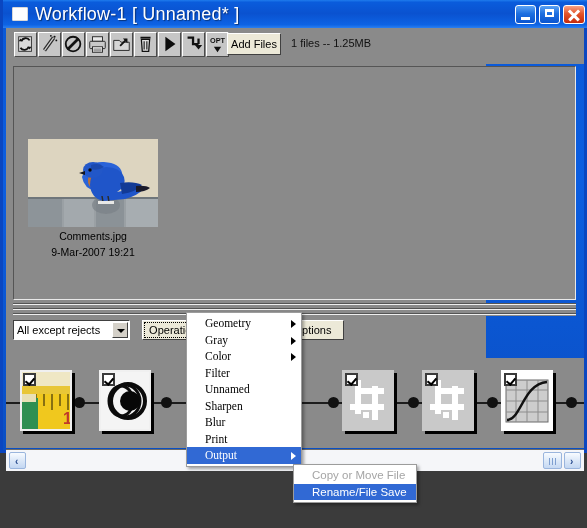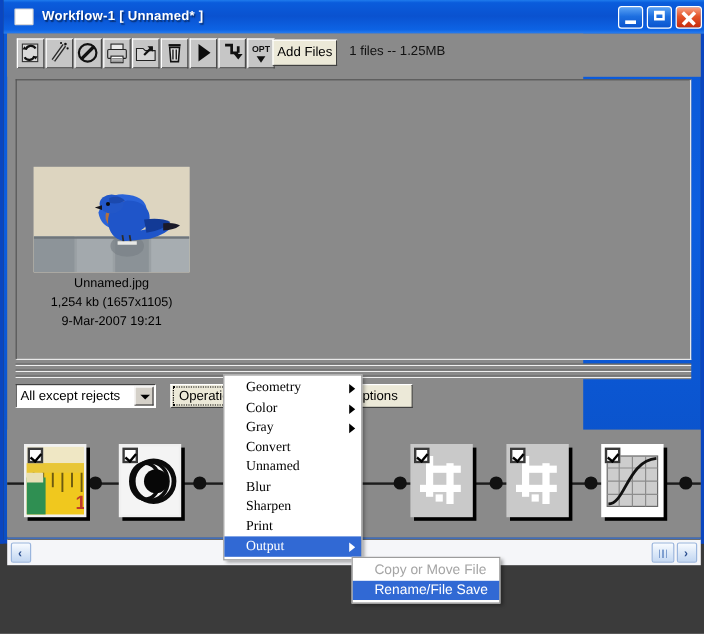--- a/index.html
+++ b/index.html
@@ -22,21 +22,21 @@
   #titlebar{
     position:absolute;left:0;top:0;width:587px;height:28px;
     background:linear-gradient(180deg,#1f7ced 0%,#0a5cdc 8%,#0a52d0 48%,#0d63e4 88%,#2a7ff0 100%);
     display:flex;align-items:center;
   }
   #title-icon{
     width:14px;height:12px;margin-left:9px;margin-right:7px;
     background:#ffffff;border:1px solid #d8d8d8;border-radius:1px;flex:0 0 auto;
   }
   #title-text{
-    color:#ffffff;font-weight:bold;font-size:11px;
+    color:#ffffff;font-weight:normal;font-size:18px;
     text-shadow:1px 1px 1px rgba(0,0,0,.45);
     white-space:nowrap;letter-spacing:.2px;
   }
   .winbtn{
     width:21px;height:19px;margin-top:1px;border:1px solid #ffffff;border-radius:3px;
     box-sizing:border-box;position:relative;flex:0 0 auto;
     background:linear-gradient(180deg,#5ba3f5 0%,#1d6fe0 45%,#0a54cf 100%);
   }
   #btn-min{margin-left:auto;}
   #btn-max{margin-left:3px;}
@@ -340,22 +340,21 @@
             <path d="M92 44 q14 -2 22 2 q-6 7 -20 9 z" fill="#123a96"></path>
             <path d="M108 47 q10 -1 14 2 q-5 4 -14 4 z" fill="#1a1a2a"></path>
             <ellipse cx="65" cy="31" rx="10" ry="8" fill="#2257c8"></ellipse>
             <path d="M63 26 q8 -3 13 2 q-6 4 -13 2 z" fill="#1b49ae"></path>
             <circle cx="62" cy="31" r="1.7" fill="#0a0a0a"></circle>
             <path d="M57 32 l-6 2 l6 2 z" fill="#15151d"></path>
             <path d="M74 57 l1 6 M80 57 l1 6" stroke="#2c2c2c" stroke-width="1.5"></path>
             <path d="M70 62 h16 v3 h-16 z" fill="#e8e8e6"></path>
           </svg>
         </div>
-        <div class="thumbcap">Unnamed.jpg</div>
-        <div class="thumbcap">1,254 kb (1657x1105)</div>
+        <div class="thumbcap">Comments.jpg</div>
         <div class="thumbcap">9-Mar-2007 19:21</div>
       </div>
     </div>
 
     <div id="splitter">
       <div class="splitline" style="top:0px;background:#555"></div>
       <div class="splitline" style="top:1px;background:#efefef"></div>
       <div class="splitline" style="top:5px;background:#555"></div>
       <div class="splitline" style="top:6px;background:#efefef"></div>
       <div class="splitline" style="top:10px;background:#555"></div>
@@ -497,25 +496,25 @@
       <div class="sb-arrow" id="sb-right">
         <span>›</span>
       </div>
     </div>
 
   </div>
 </div>
 
 <div class="menu" id="menu-operations">
     <div class="mi"><span>Geometry</span><span class="arrow"></span></div>
+    <div class="mi"><span>Gray</span><span class="arrow"></span></div>
     <div class="mi"><span>Color</span><span class="arrow"></span></div>
-    <div class="mi"><span>Gray</span><span class="arrow"></span></div>
-    <div class="mi"><span>Convert</span></div>
+    <div class="mi"><span>Filter</span></div>
     <div class="mi"><span>Unnamed</span></div>
+    <div class="mi"><span>Sharpen</span></div>
     <div class="mi"><span>Blur</span></div>
-    <div class="mi"><span>Sharpen</span></div>
     <div class="mi"><span>Print</span></div>
     <div class="mi sel"><span>Output</span><span class="arrow"></span></div>
   </div>
 <div class="menu" id="menu-output">
     <div class="mi dis"><span>Copy or Move File</span></div>
     <div class="mi sel"><span>Rename/File Save</span></div>
   </div>
 
 </body></html>

